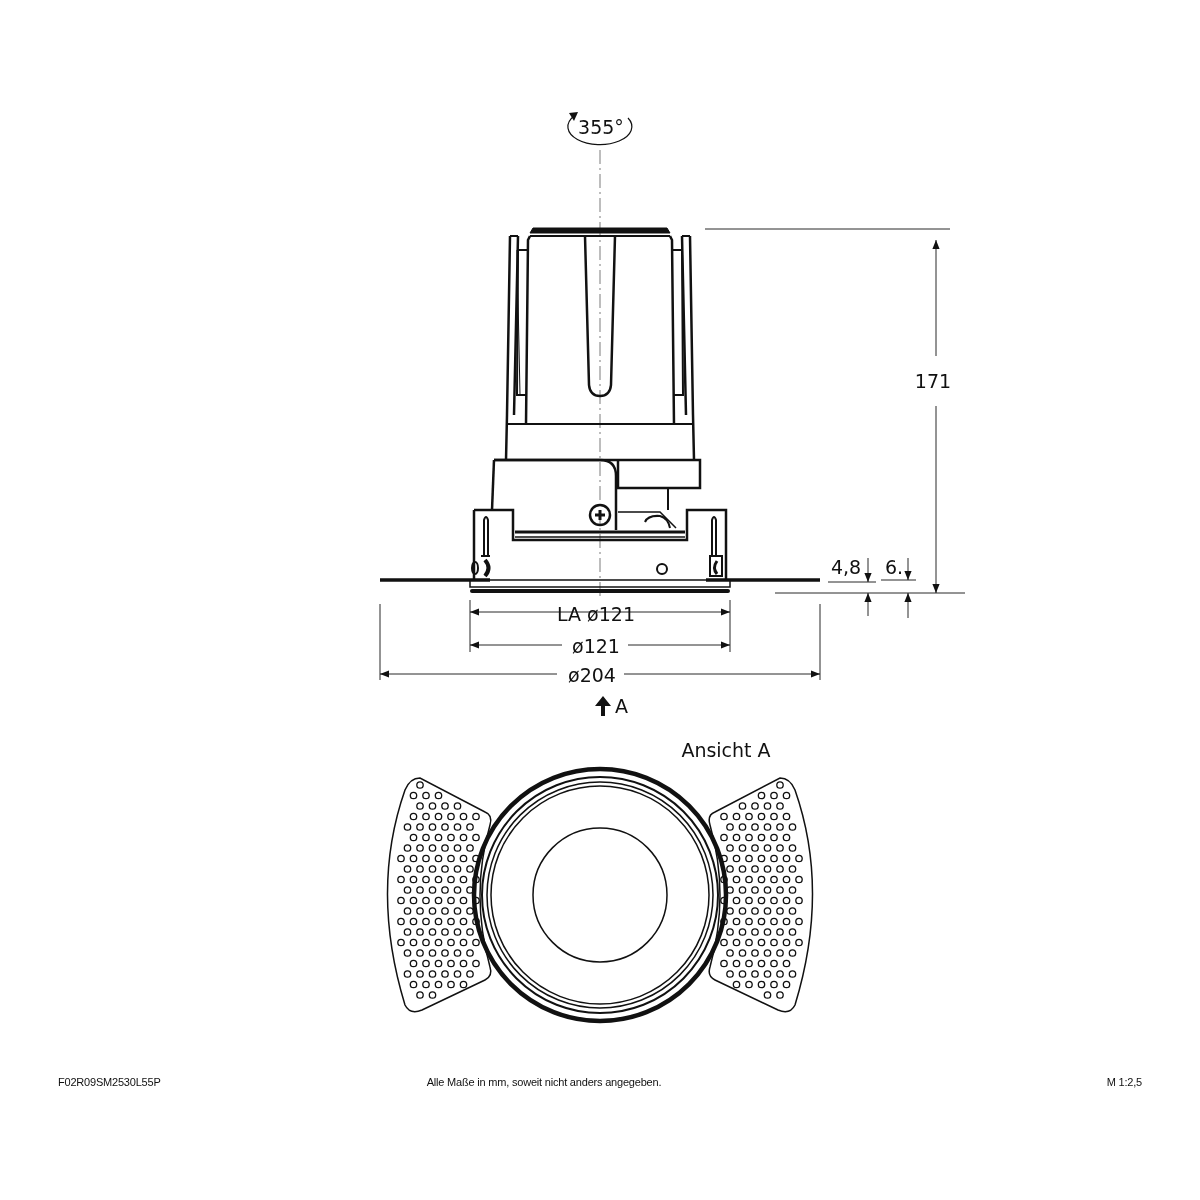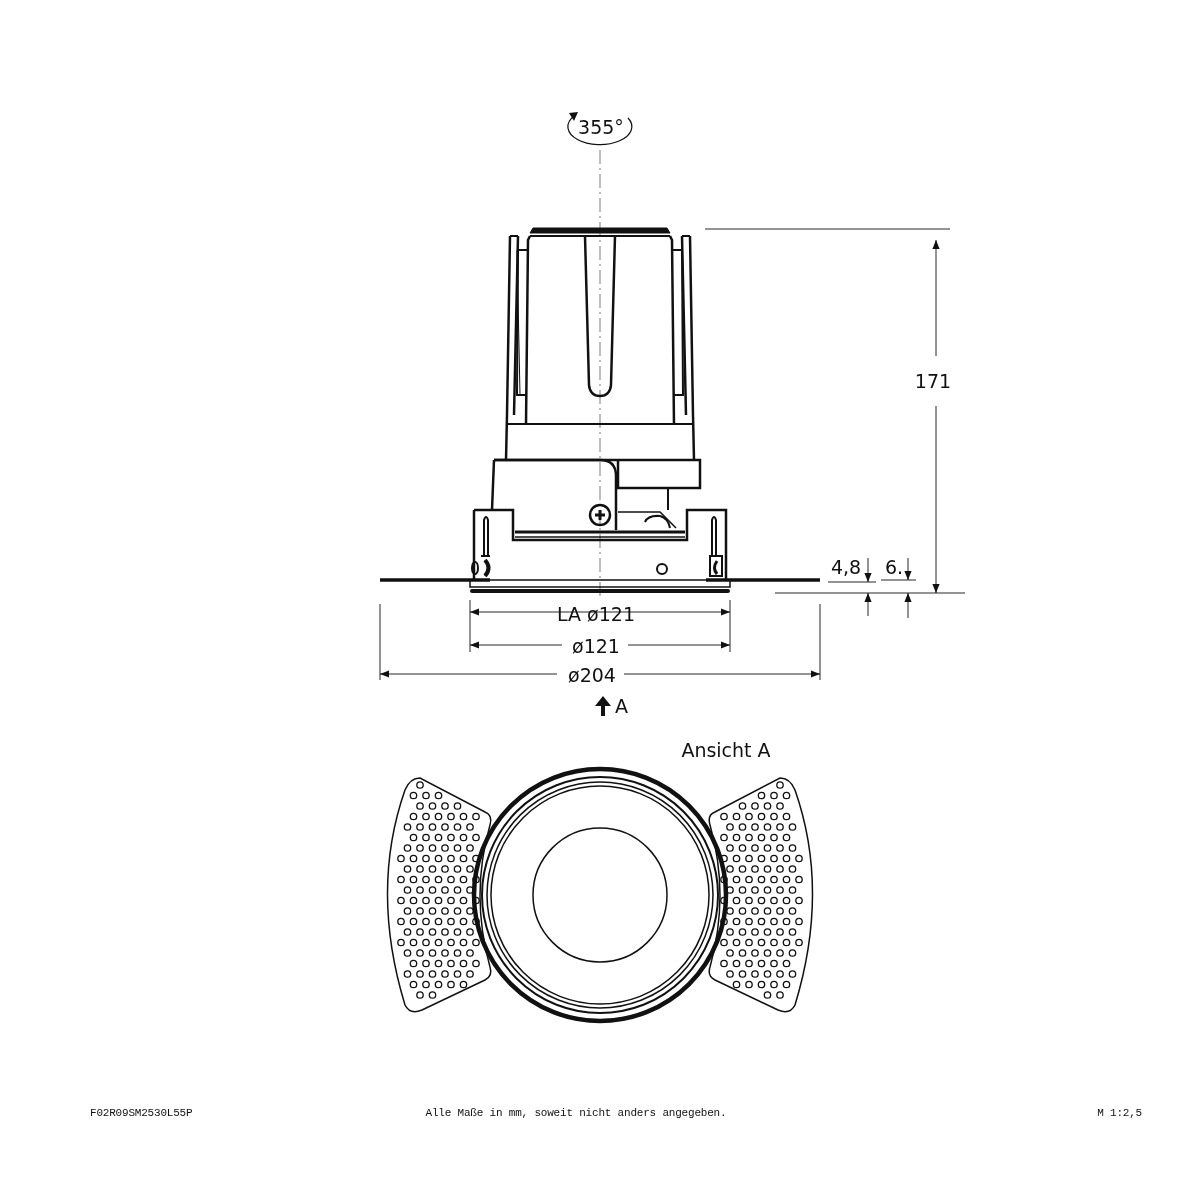--- a/index.html
+++ b/index.html
@@ -1,19 +1,19 @@
 <!DOCTYPE html>
 <html><head>
 <meta charset="utf-8">
 <style>
   html, body { margin: 0; padding: 0; background: #ffffff; }
   body { width: 1200px; height: 1200px; position: relative; overflow: hidden; font-family: "Liberation Sans", sans-serif; }
   #drawing { position: absolute; left: 0; top: 0; width: 1200px; height: 1200px; }
   .dim-text { font-family: "DejaVu Sans", sans-serif; font-size: 19px; fill: #111; }
-  .footer { position: absolute; top: 1107px; font-family: Liberation Mono, monospace; font-size: 11px; color: #111; letter-spacing: -0.2px; margin-left: 32px; }
+  .footer { position: absolute; top: 1076px; font-family: Liberation Sans, sans-serif; font-size: 11px; color: #111; letter-spacing: -0.2px; }
   .footer.left { left: 58px; }
   .footer.center { left: 0; width: 1088px; text-align: center; }
   .footer.right { right: 58px; }
 </style>
 </head>
 <body>
 
 <svg id="drawing" viewBox="0 0 1200 1200" xmlns="http://www.w3.org/2000/svg">
   <defs>
     <marker id="arr" viewBox="0 0 10 10" refX="10" refY="5" markerWidth="9" markerHeight="9" orient="auto-start-reverse" markerUnits="userSpaceOnUse">

